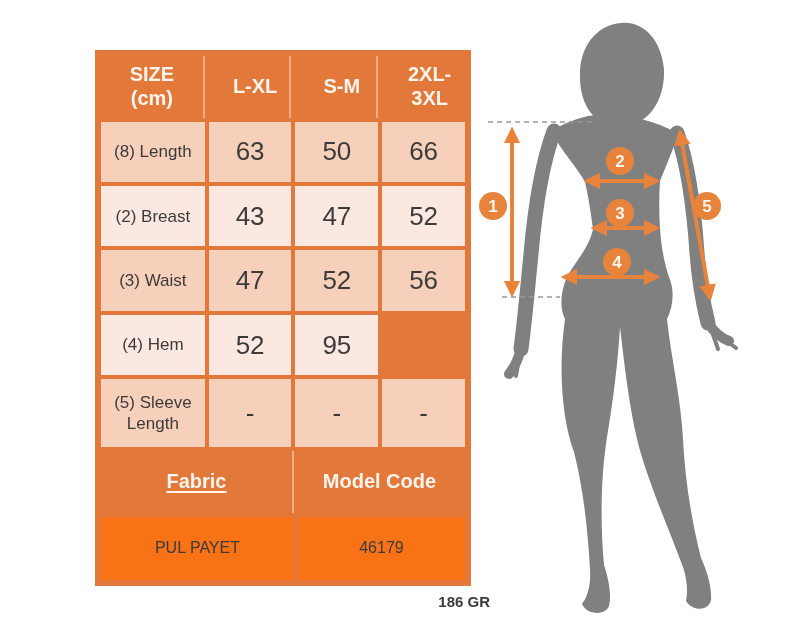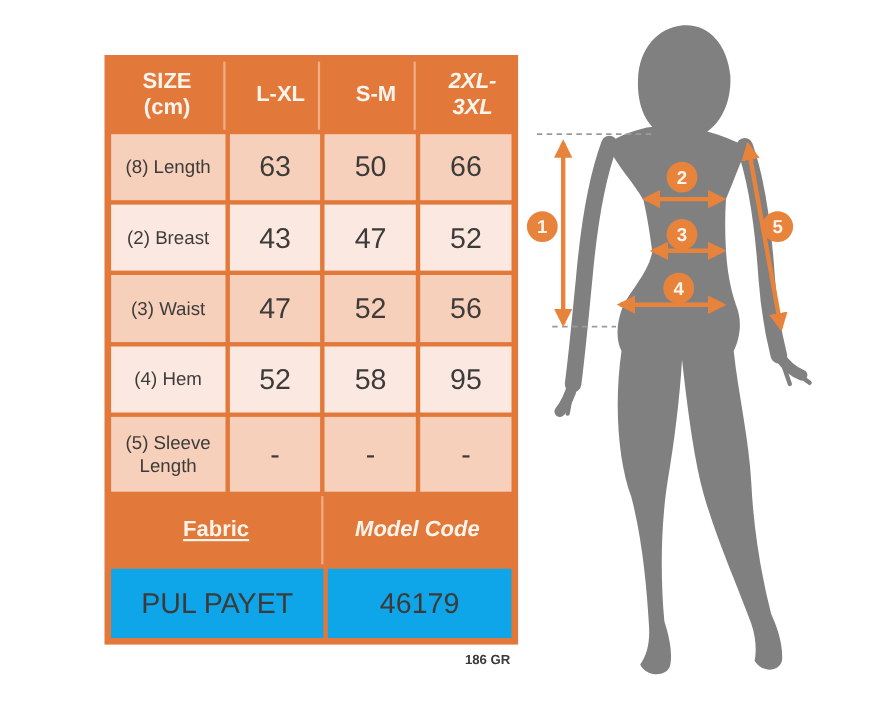--- a/index.html
+++ b/index.html
@@ -13,39 +13,39 @@
     display:flex;flex-direction:column;gap:4px;
   }
   .t-row{display:grid;grid-template-columns:28.5% 1fr 1fr 1fr;gap:4px;flex:1;}
   .t-row.header{background:#E2793B;gap:16px;flex:1.02;}
   .hdr-cell{
     display:flex;align-items:center;justify-content:center;
     color:#FDF4EC;font-weight:bold;font-size:20px;line-height:1.18;
     white-space:pre-line;text-align:center;
     border-right:2px solid rgba(255,240,230,0.45);
   }
-  .hdr-cell:last-child{border-right:none;font-style:italic;}
+  .hdr-cell:last-child{border-right:none;}
   .cell{
     display:flex;align-items:center;justify-content:center;
     color:#3D3B3A;text-align:center;
   }
   .cell.lbl{font-size:17px;line-height:1.25;padding:0 6px;}
   .cell.val{font-size:26px;}
   .bg-dark{background:#F6D0BB;}
   .bg-light{background:#FBE9E1;text-align:right;}
 
   .fabric-band{display:grid;grid-template-columns:53% 1fr;gap:0;background:#E2793B;flex:1.02;}
   .fabric-band .hdr-cell{font-size:20px;text-align:right;}
   .fabric-band .hdr-cell.u span{text-decoration:underline;text-underline-offset:3px;}
   .t-row.values{display:grid;grid-template-columns:53% 1fr;gap:4px;flex:1.05;}
-  .t-row.values .cell{font-size:26px;background:#0ea5e9;}
+  .t-row.values .cell{font-size:16px;background:#f97316;}
 
   .weight-note{
-    position:absolute;left:80px;top:593px;width:384px;
-    text-align:right;font-size:12px;font-weight:bold;color:#3A3A3A;
+    position:absolute;left:106px;top:593px;width:384px;
+    text-align:right;font-size:15px;font-weight:bold;color:#3A3A3A;
   }
 
   
   .figure-wrap{position:absolute;left:488px;top:18px;width:300px;height:605px;}
   .marker{
     position:absolute;width:28px;height:28px;border-radius:50%;
     background:#E8833C;color:#FDF4EC;font-weight:bold;font-size:17px;
     display:flex;align-items:center;justify-content:center;line-height:1;
   }
 </style>
@@ -82,21 +82,20 @@
     <div class="t-row">
       <div class="cell lbl bg-dark">(3) Waist</div>
       <div class="cell val bg-dark">47</div>
       <div class="cell val bg-dark">52</div>
       <div class="cell val bg-dark">56</div>
     </div>
 
     <div class="t-row">
       <div class="cell lbl bg-light">(4) Hem</div>
       <div class="cell val bg-light">52</div>
-      <div class="cell val bg-light">58</div>
       <div class="cell val bg-light">95</div>
     </div>
 
     <div class="t-row" style="flex:1.12">
       <div class="cell lbl bg-dark">(5) Sleeve Length</div>
       <div class="cell val bg-dark">-</div>
       <div class="cell val bg-dark">-</div>
       <div class="cell val bg-dark">-</div>
     </div>
 

